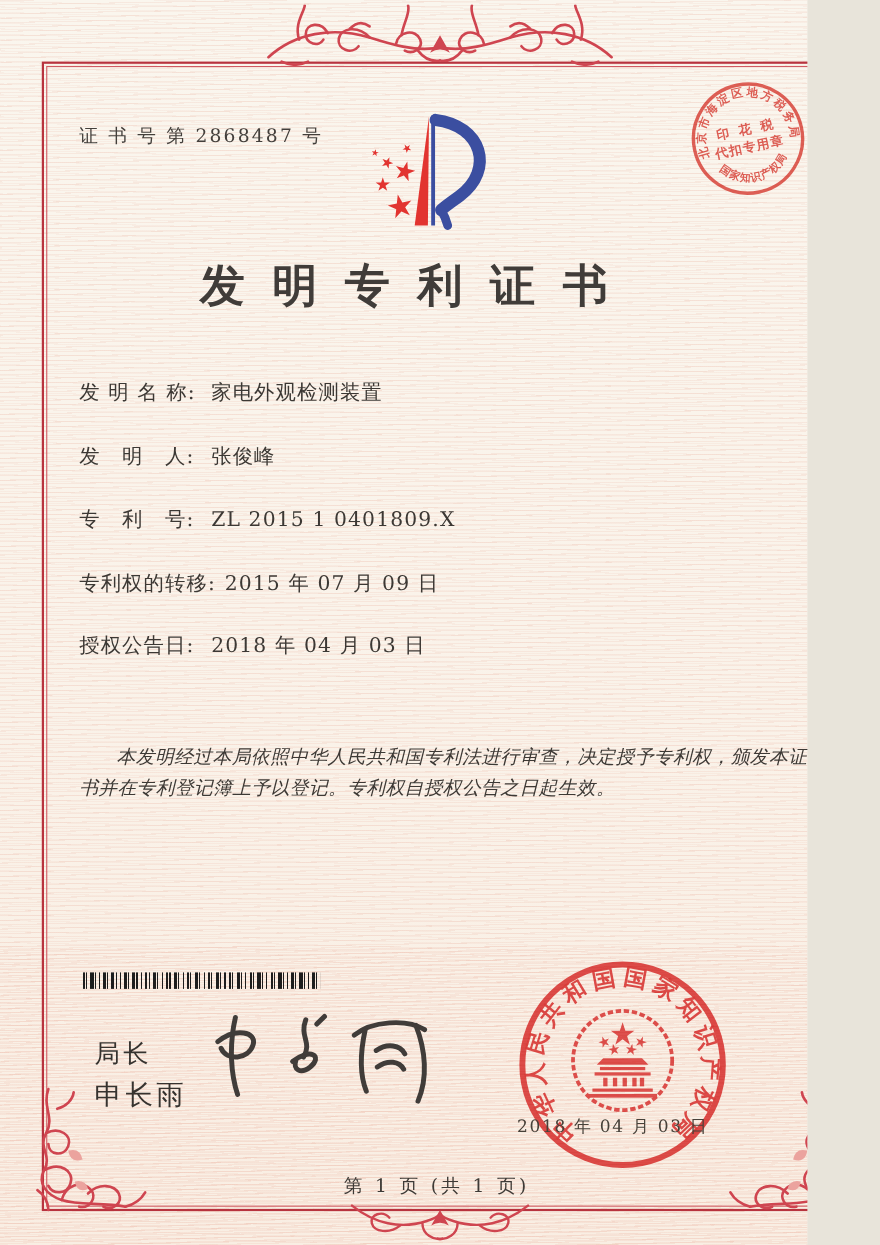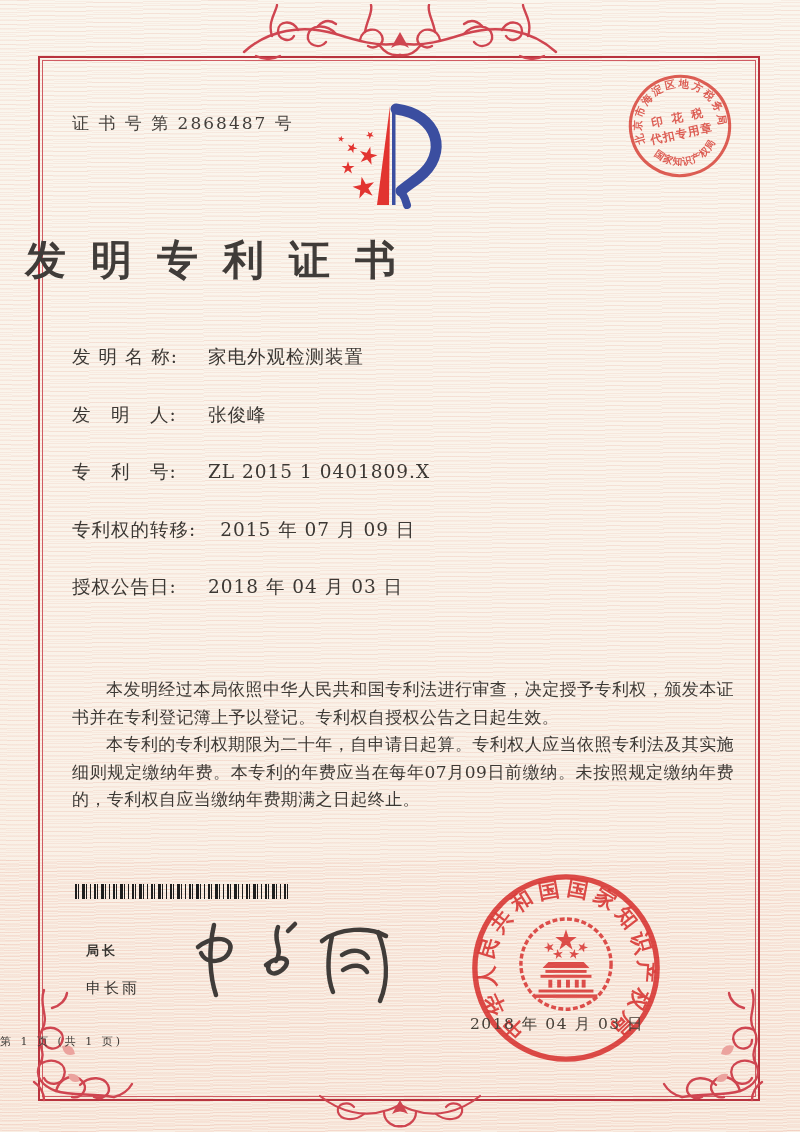--- a/index.html
+++ b/index.html
@@ -1,59 +1,59 @@
 <!DOCTYPE html>
 <html><head>
 <meta charset="utf-8">
 <style>
   html,body{margin:0;padding:0;background:#e8e4da;}
   .page{
-    position:relative;width:800px;height:1132px;overflow:hidden;
+    position:relative;width:734px;height:1132px;overflow:hidden;
     background:linear-gradient(180deg,#faf6ee 0%,#faf3ea 50%,#f9eee3 100%);
     font-family:"DejaVu Serif","Liberation Serif",serif;
     color:#3a3632;
   }
   
   .guilloche{position:absolute;inset:0;pointer-events:none;
     background:
       repeating-linear-gradient(179deg, rgba(224,136,114,.12) 0 1px, transparent 1px 4px),
       repeating-linear-gradient(181.5deg, rgba(224,136,114,.08) 0 1px, transparent 1px 5px);
   }
   .guilloche-strong{position:absolute;left:0;right:0;top:860px;height:272px;pointer-events:none;
     background:repeating-linear-gradient(178.5deg, rgba(226,128,104,.10) 0 1px, transparent 1px 3px);
   }
   
   .frame{position:absolute;left:38px;top:56px;width:718px;height:1041px;
     border:2.5px solid #b8333e;}
   .frame::after{content:"";position:absolute;inset:2px;border:1px solid #d05b62;}
   .orn{position:absolute;pointer-events:none;}
   .cert-no{position:absolute;left:72px;top:112px;font-size:17px;letter-spacing:2px;color:#433f3b;}
   .logo{position:absolute;left:322px;top:92px;}
-  .title{position:absolute;left:0;top:233px;width:100%;
+  .title{position:absolute;left:0;top:233px;width:100%;text-align:center;
     font-size:41px;font-weight:bold;letter-spacing:25px;text-indent:25px;color:#403c39;}
   .fields{position:absolute;left:72px;top:344px;width:640px;}
   .frow{height:26px;margin-bottom:31.5px;font-size:18.5px;white-space:nowrap;color:#3c3834;}
   .flabel{display:inline-block;min-width:112px;letter-spacing:1px;}
-  .fvalue{margin-left:24px;letter-spacing:1px;}
-  .body-text{position:absolute;left:72px;top:676px;width:662px;}
+  .fvalue{margin-left:8px;letter-spacing:1px;}
+  .body-text{position:absolute;left:72px;top:676px;width:662px;font-style:italic;}
   .body-text p{margin:0;text-indent:2em;font-size:17px;line-height:27.5px;
     text-align:justify;color:#3d3935;letter-spacing:.4px;}
   .barcode{position:absolute;left:75px;top:884px;width:216px;height:15px;
     background:repeating-linear-gradient(90deg,
       #1d1d1d 0 2px,transparent 2px 3px,#1d1d1d 3px 4px,transparent 4px 7px,
       #1d1d1d 7px 10px,transparent 10px 11px,#1d1d1d 11px 12px,transparent 12px 15px,
       #1d1d1d 15px 16px,transparent 16px 19px);}
-  .signoff-title{position:absolute;left:86px;top:942px;font-size:13px;letter-spacing:3px;color:#36332f;font-weight:bold;}
-  .signoff-name{position:absolute;left:86px;top:979px;font-size:15px;letter-spacing:3px;color:#36332f;}
+  .signoff-title{position:absolute;left:86px;top:942px;font-size:23px;letter-spacing:3px;color:#36332f;}
+  .signoff-name{position:absolute;left:86px;top:979px;font-size:25px;letter-spacing:3px;color:#36332f;}
   .sig{position:absolute;left:180px;top:903px;}
   .seal{position:absolute;left:468px;top:870px;mix-blend-mode:multiply;}
   .seal-date{position:absolute;left:470px;top:1014px;font-size:15.5px;letter-spacing:1.5px;color:#474139;}
   .tax-stamp{position:absolute;left:618px;top:64px;transform:rotate(-12deg);mix-blend-mode:multiply;opacity:.92;}
-  .footer{position:absolute;left:0;top:1034px;width:794px;text-align:left;
-    font-size:11px;letter-spacing:3px;color:#3e3a36;}
+  .footer{position:absolute;left:0;top:1067px;width:794px;text-align:center;
+    font-size:17px;letter-spacing:3px;color:#3e3a36;}
 </style>
 </head>
 <body>
 
 <div class="page">
   <div class="guilloche"></div>
   <div class="guilloche-strong"></div>
 
   <div class="frame"></div>
 
@@ -170,21 +170,20 @@
     <div class="frow">
       <span class="flabel">专利权的转移:</span><span class="fvalue">2015 年 07 月 09 日</span>
     </div>
     <div class="frow">
       <span class="flabel">授权公告日:</span><span class="fvalue">2018 年 04 月 03 日</span>
     </div>
   </div>
 
   <div class="body-text">
     <p>本发明经过本局依照中华人民共和国专利法进行审查，决定授予专利权，颁发本证书并在专利登记簿上予以登记。专利权自授权公告之日起生效。</p>
-    <p>本专利的专利权期限为二十年，自申请日起算。专利权人应当依照专利法及其实施细则规定缴纳年费。本专利的年费应当在每年07月09日前缴纳。未按照规定缴纳年费的，专利权自应当缴纳年费期满之日起终止。</p>
   </div>
 
   <div class="barcode"></div>
 
   <div class="signoff-title">局长</div>
   <div class="signoff-name">申长雨</div>
 
   <svg class="sig" width="235" height="108" viewBox="0 0 235 108">
     <g stroke="#2d2a28" stroke-width="4.5" fill="none" stroke-linecap="round" opacity="0.9">
       <path d="M34,22 C28,48 30,74 36,92"></path>

